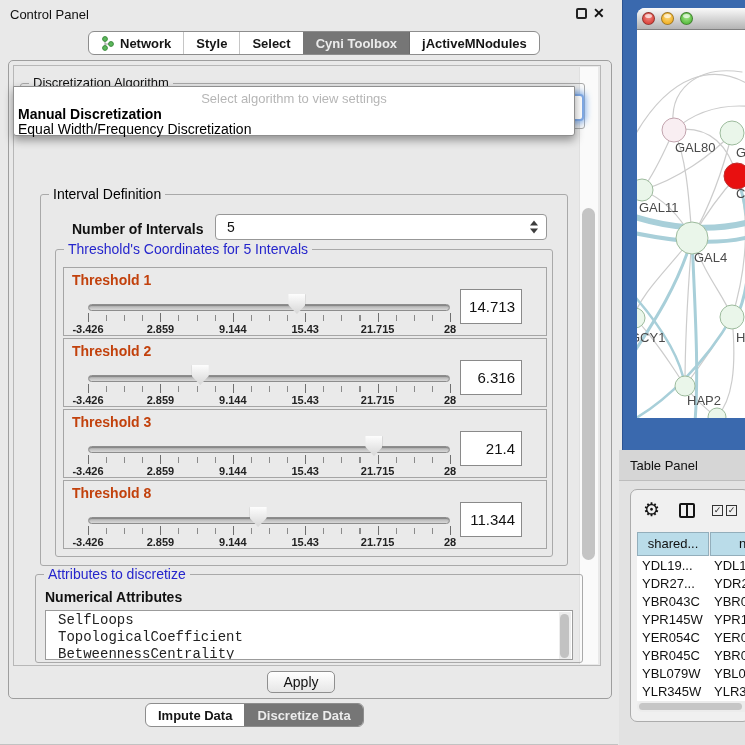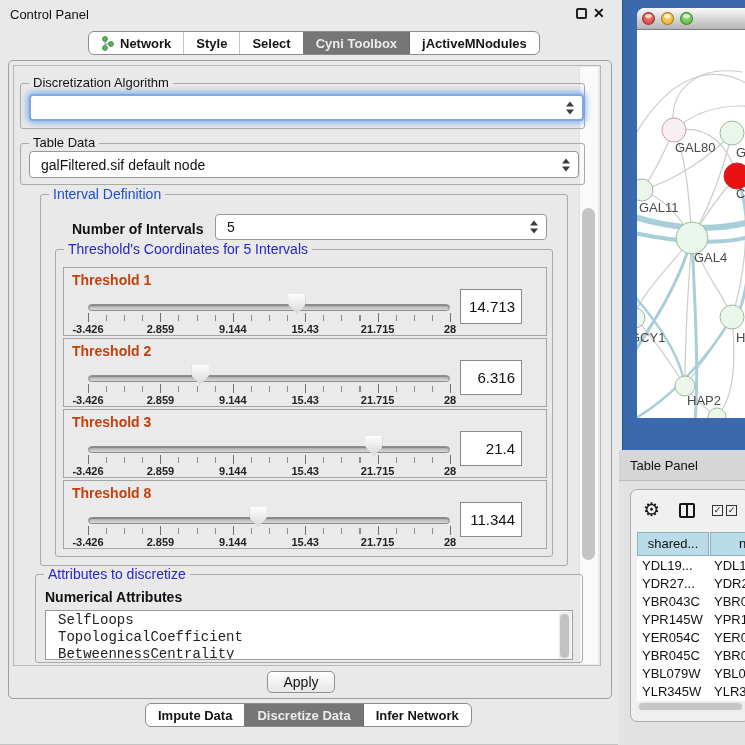--- a/index.html
+++ b/index.html
@@ -21,21 +21,21 @@
   #top-tabs { left:88px; top:31px; }
   #bottom-tabs { left:145px; top:703px; }
 
   #cp-frame { left:8px; top:60px; width:604px; height:639px; border:1px solid #9e9e9e; border-radius:5px; background:#e9e9e9; }
   #cp-scrollpane { left:13px; top:65px; width:588px; height:601px; border:1px solid #b7b7b7; background:#e9e9e9; }
   #cp-vscroll { left:579px; top:67px; width:19px; height:597px; background:#fafafa; border-left:1px solid #e0e0e0; }
   #cp-vthumb { left:582px; top:208px; width:13px; height:352px; background:#c4c4c4; border-radius:7px; }
 
   .group { position:absolute; border:1px solid #a9a9a9; border-radius:3px; }
   .legend { position:absolute; top:-9px; left:8px; padding:0 4px; background:#e9e9e9; font-size:13px; color:#111; white-space:nowrap; }
-  .legend.green { color:#1d4ed8; font-size:14px; }
+  .legend.green { color:#000000; font-size:14px; }
   .legend.blue  { color:#2525cc; font-size:14px; }
 
   .combo { position:absolute; background:#fff; border:1px solid #979797; border-radius:4px; font-size:14px; color:#111; }
   .combo .val { position:absolute; left:11px; top:50%; transform:translateY(-50%); white-space:nowrap; }
   .stepper { position:absolute; right:8px; top:50%; transform:translateY(-50%); display:flex; flex-direction:column; gap:3px; }
   .stepper .up { width:0; height:0; border-left:4px solid transparent; border-right:4px solid transparent; border-bottom:5px solid #3c3c3c; }
   .stepper .dn { width:0; height:0; border-left:4px solid transparent; border-right:4px solid transparent; border-top:5px solid #3c3c3c; }
   .combo.focusring { border:2px solid #7fa9e6; box-shadow:0 0 6px 2px rgba(105,160,235,.8); }
 
   #algo-popup { left:13px; top:86px; width:562px; height:50px; background:#fff; border:1px solid #8f8f8f; border-radius:0 0 3px 3px; box-shadow:0 4px 10px rgba(0,0,0,.4); z-index:30; }
@@ -147,31 +147,26 @@
   <div class="group" style="left:20px; top:83px; width:565px; height:46px;">
     <div class="legend">Discretization Algorithm</div>
     <div class="combo focusring" style="left:8px; top:10px; width:555px; height:27px;">
       <span class="stepper">
           <span class="up"></span>
           <span class="dn"></span>
         </span>
     </div>
   </div>
 
-  <div class="group" style="left:20px; top:143px; width:565px; height:42px;">
-    <div class="legend">Table Data</div>
-    <div class="combo" style="left:8px; top:7px; width:550px; height:27px;">
-      <span class="val">galFiltered.sif default node</span>
-      <span class="stepper">
-          <span class="up"></span>
-          <span class="dn"></span>
-        </span>
-    </div>
-  </div>
-
+
+  <div id="algo-popup" class="abs">
+    <div id="popup-hint">Select algorithm to view settings</div>
+    <div id="popup-opt1">Manual Discretization</div>
+    <div id="popup-opt2">Equal Width/Frequency Discretization</div>
+  </div>
 
   <div class="group" style="left:40px; top:194px; width:528px; height:372px;">
     <div class="legend green">Interval Definition</div>
   </div>
   <div id="lbl-nintervals" class="abs">Number of Intervals</div>
   <div class="combo" style="left:215px; top:214px; width:332px; height:26px;">
     <span class="val">5</span>
     <span class="stepper">
         <span class="up"></span>
         <span class="dn"></span>
@@ -275,23 +270,20 @@
 
   <div id="apply-btn" class="abs">Apply</div>
 
   <div id="bottom-tabs" class="abs seg-group">
     <div class="seg">
         <span>Impute Data</span>
       </div>
     <div class="seg sel">
         <span>Discretize Data</span>
       </div>
-    <div class="seg">
-        <span>Infer Network</span>
-      </div>
   </div>
 </div>
 
 <div id="right-blue" class="abs"></div>
 
 <div id="net-window" class="abs">
   <div id="net-titlebar" class="abs">
     <div class="tl red"></div>
     <div class="tl yel"></div>
     <div class="tl grn"></div>

